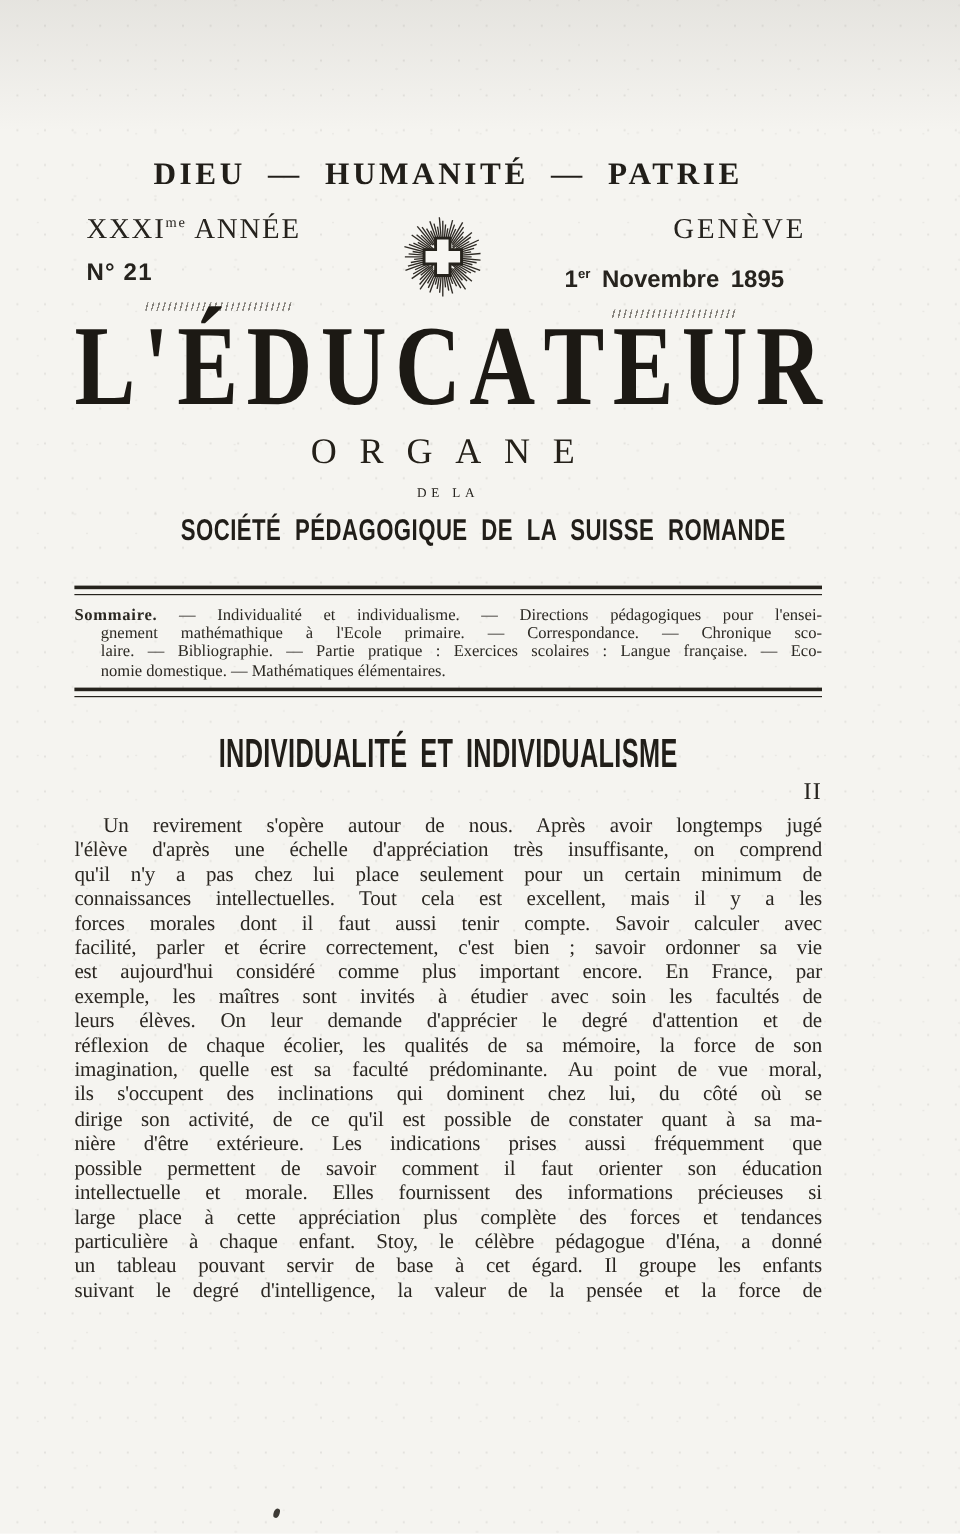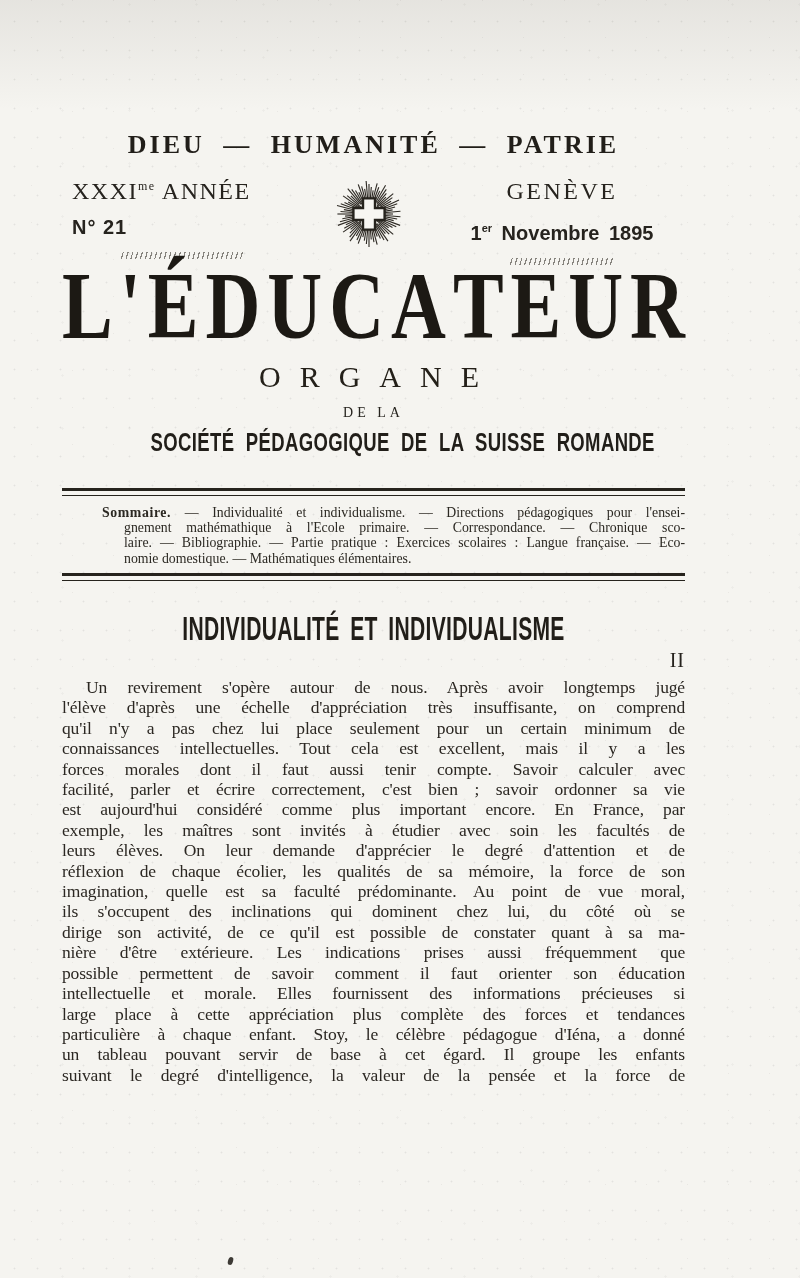--- a/index.html
+++ b/index.html
@@ -20,51 +20,51 @@
   .block{position:absolute;left:0;width:623px;}
 
   .motto{top:130px;text-align:center;font-weight:bold;font-size:26px;
     letter-spacing:3px;word-spacing:9px;color:#211e19;}
 
   .header-row{top:178px;height:92px;}
   .hdr-left{position:absolute;left:10px;top:0;width:220px;text-align:left;}
   .hdr-right{position:absolute;left:390px;top:0;width:220px;text-align:center;}
   .year-line{font-size:24px;letter-spacing:1.5px;}
   .year-line sup{font-size:12px;}
-  .city-line{font-size:24px;letter-spacing:2.5px;}
+  .city-line{font-size:24px;letter-spacing:2.5px;text-align:right;}
   .issue-no{font-family:"Liberation Sans", sans-serif;font-weight:bold;
     font-size:20px;margin-top:11px;letter-spacing:1px;}
   .date-line{font-family:"Liberation Sans", sans-serif;font-weight:bold;
     font-size:20px;margin-top:17px;word-spacing:4px;}
   .date-line sup{font-size:11px;}
   .squiggle{height:7px;margin:13px auto 0;opacity:.65;
     background:repeating-linear-gradient(105deg, transparent 0 1.6px, #4a463f 1.6px 2.8px, transparent 2.8px 4.6px);}
   .squiggle.left{width:122px;}
   .squiggle.right{width:104px;}
 
   .emblem{position:absolute;left:267px;top:-4px;width:80px;height:80px;}
 
   .masthead-title{top:258px;display:flex;justify-content:space-between;
     align-items:flex-start;font-weight:bold;font-size:76px;line-height:1;
     color:#1c1914;transform:scaleY(1.25);transform-origin:top left;
     font-family:"Liberation Serif", serif;}
   .organe{top:360px;text-align:center;font-size:30px;letter-spacing:19px;
     text-indent:10px;color:#242019;}
-  .dela{top:405px;text-align:center;font-size:14px;letter-spacing:4px;}
+  .dela{top:405px;text-align:center;font-size:11px;letter-spacing:4px;}
   .society{top:428px;text-align:center;white-space:nowrap;}
   .society span{display:inline-block;font-family:"Liberation Sans", sans-serif;
     font-weight:bold;font-size:25px;word-spacing:8px;letter-spacing:.5px;
     transform:scaleX(.74);transform-origin:center;color:#211e19;}
 
   .double-rule{height:4px;border-top:3.2px solid #26231d;border-bottom:1.7px solid #26231d;}
   .rule-top{top:488px;}
   .rule-bottom{top:573px;}
 
   .sommaire{top:505px;font-size:13.8px;line-height:15.2px;color:#2b2822;}
-  .som-line{text-align:justify;text-align-last:justify;margin-left:40px;}
+  .som-line{text-align:justify;text-align-last:justify;}
   .som-line.cont{padding-left:22px;}
   .som-line.last{text-align-last:left;}
   .som-label{font-weight:bold;letter-spacing:.6px;}
 
   .article-title{top:609px;text-align:center;white-space:nowrap;}
   .article-title span{display:inline-block;font-family:"Liberation Sans", sans-serif;
     font-weight:bold;font-size:34px;word-spacing:7px;letter-spacing:.5px;
     transform:scaleX(.62);transform-origin:center;color:#211e19;}
   .article-section{top:649px;text-align:right;font-size:20px;letter-spacing:1px;}
 

